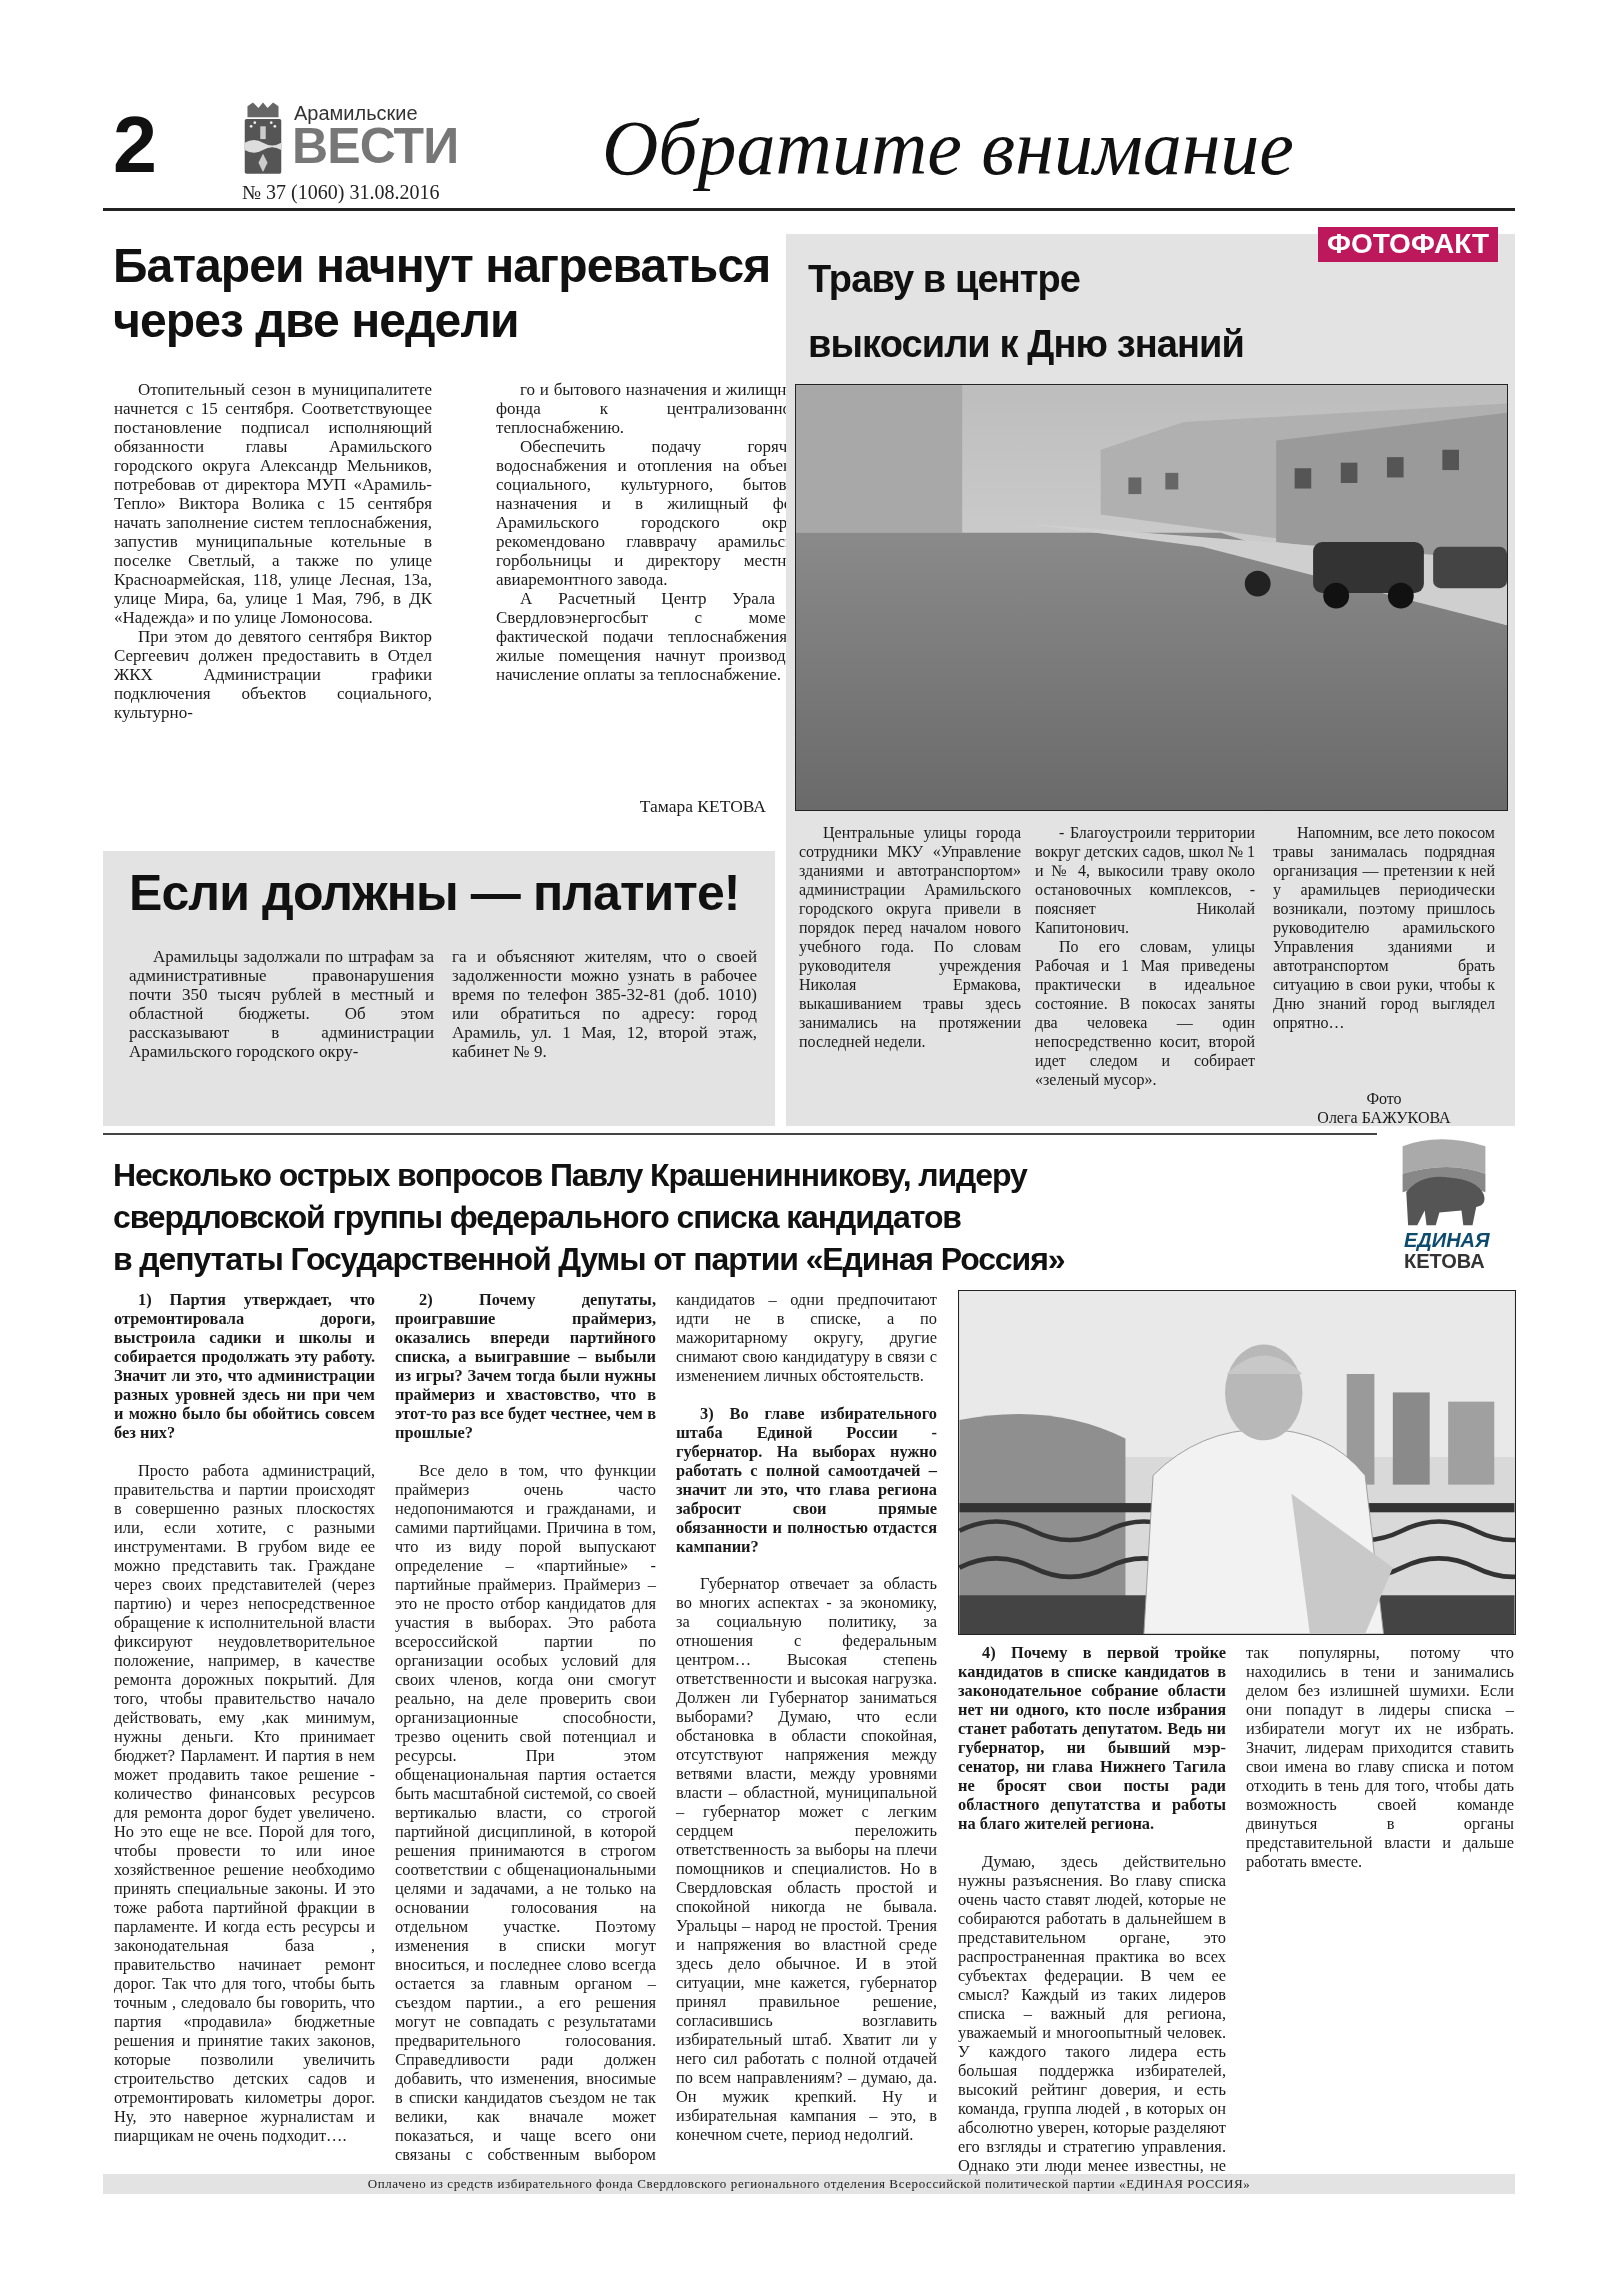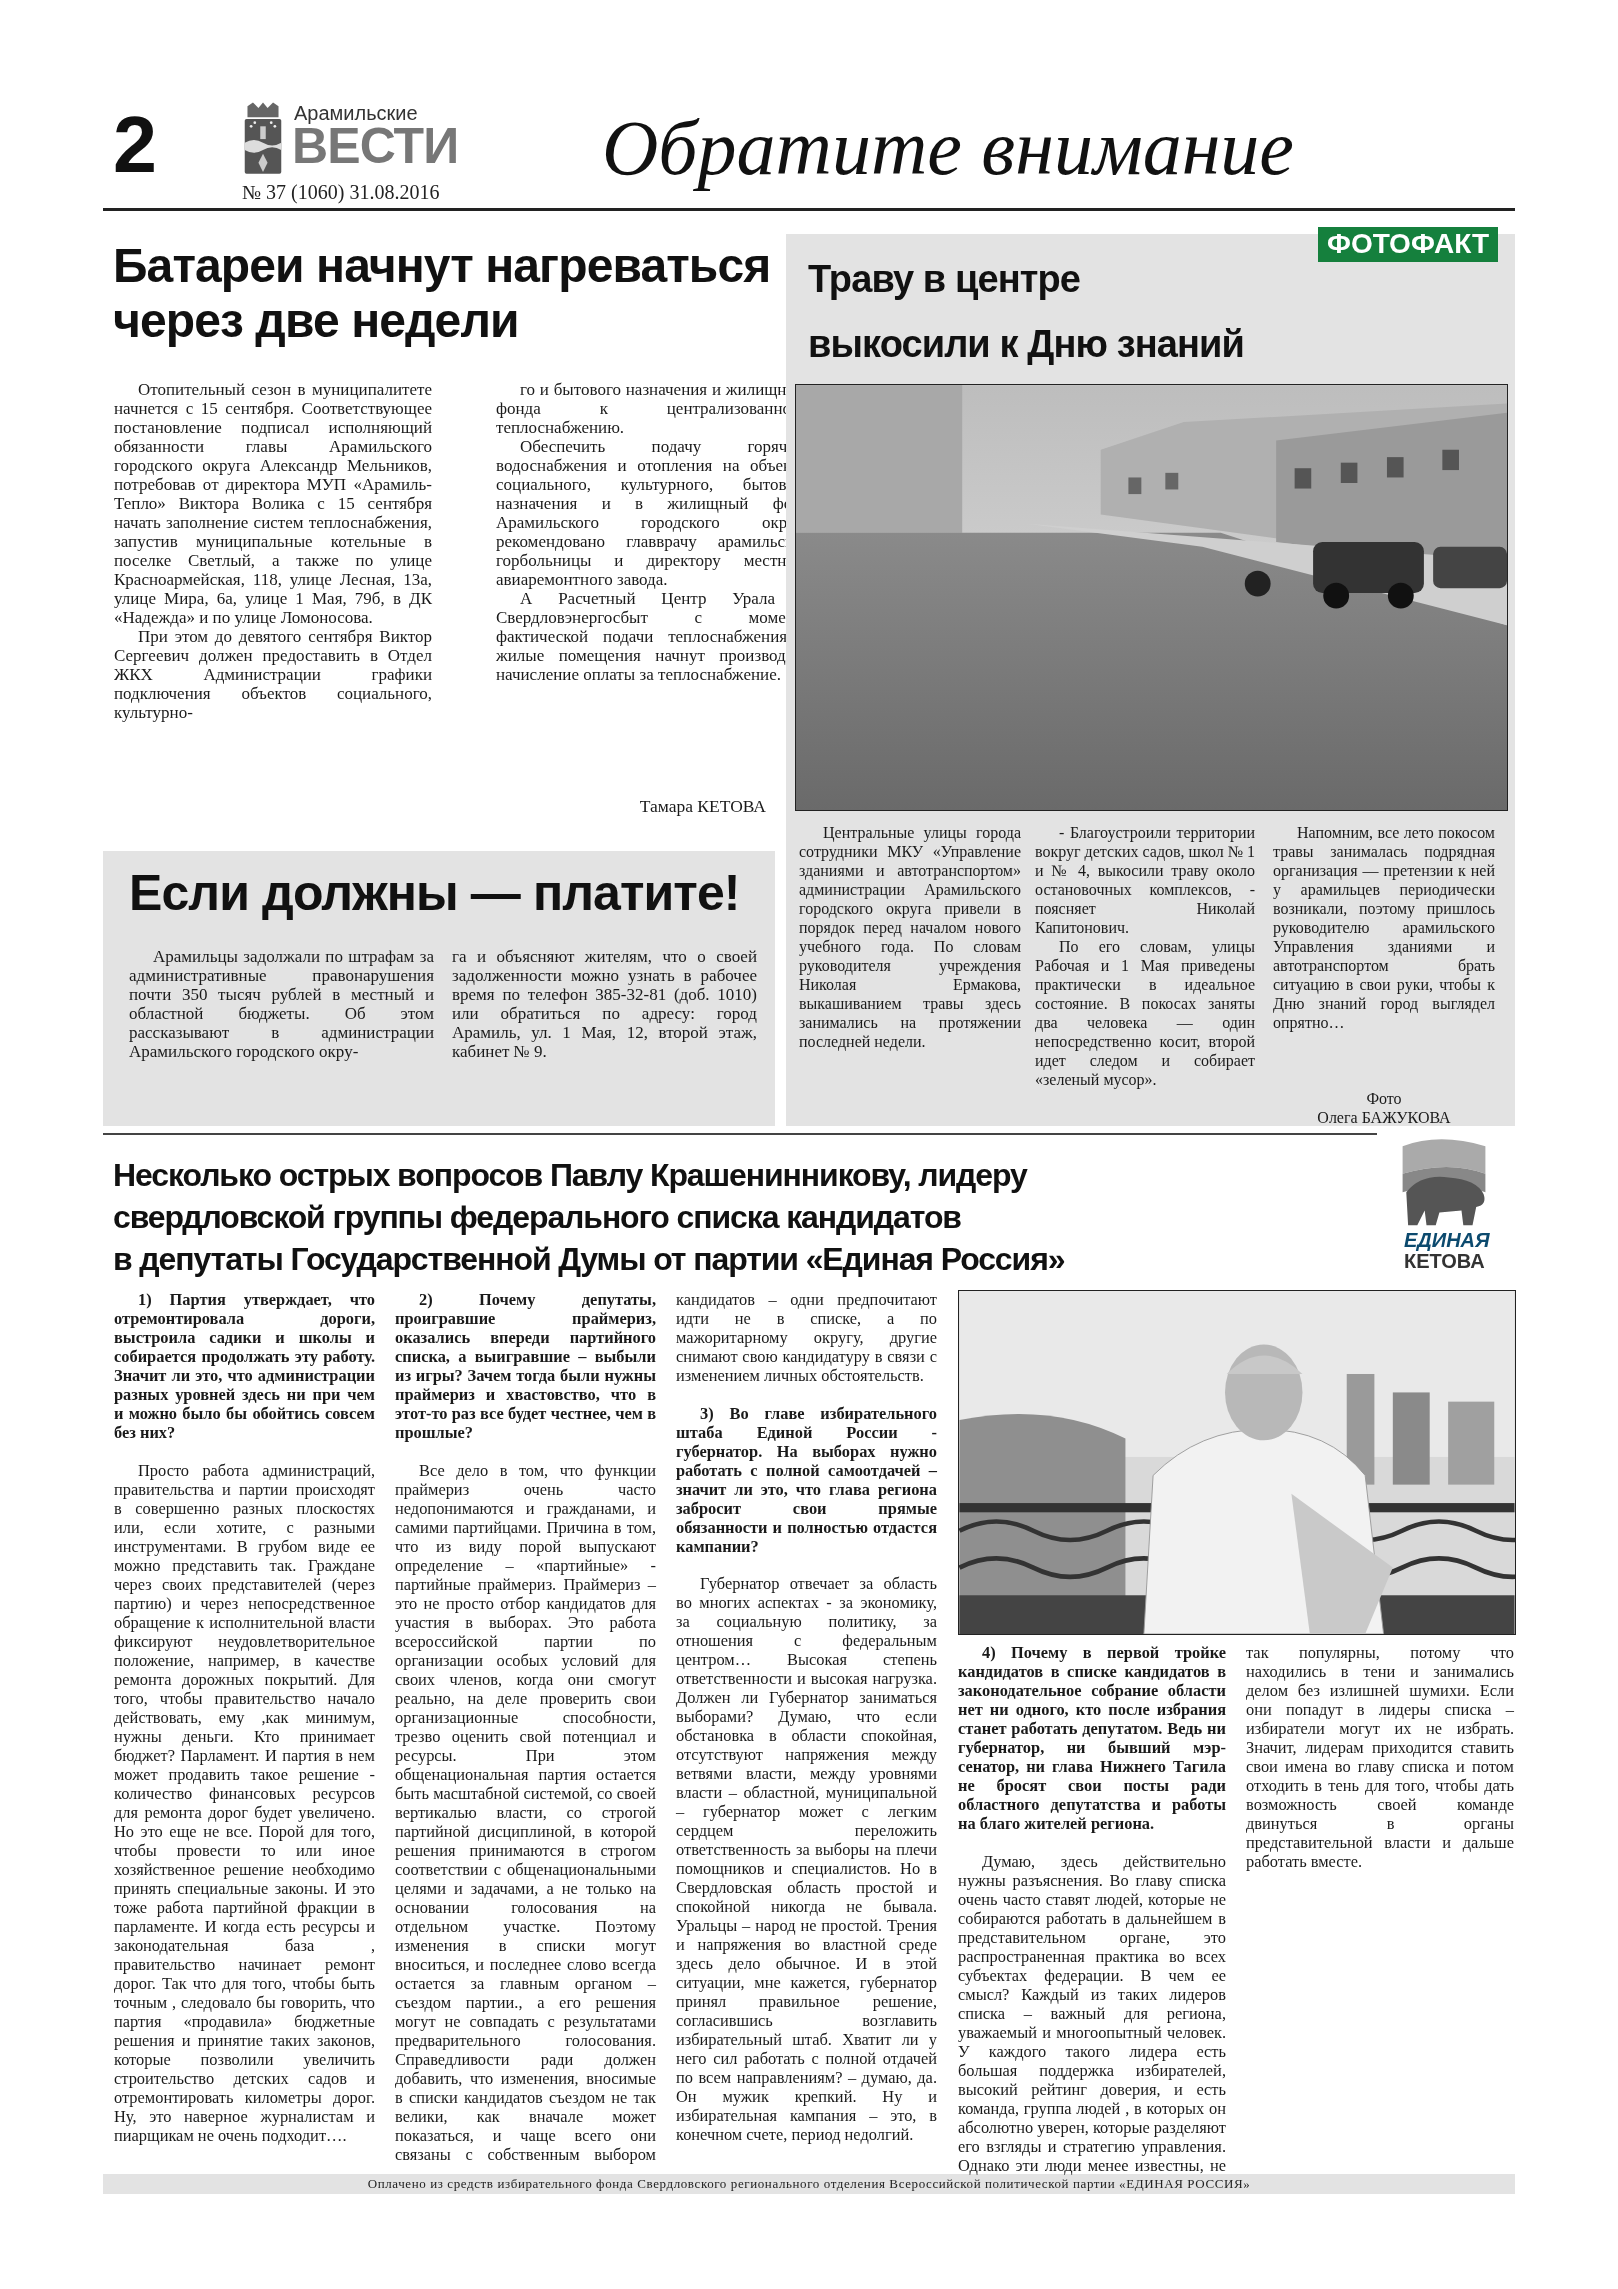--- a/index.html
+++ b/index.html
@@ -62,21 +62,21 @@
   <div class="abs headline" style="left:26px;top:13px;font-size:50px;line-height:59px;">Если должны — платите!</div>
   <div class="abs body-text" style="left:26px;top:96px;width:305px;">
     <p>Арамильцы задолжали по штрафам за административные правонарушения почти 350 тысяч рублей в местный и областной бюджеты. Об этом рассказывают в администрации Арамильского городского окру-</p>
   </div>
   <div class="abs body-text" style="left:349px;top:96px;width:305px;">
     <p style="text-indent:0;">га и объясняют жителям, что о своей задолженности можно узнать в рабочее время по телефон 385-32-81 (доб. 1010) или обратиться по адресу: город Арамиль, ул. 1 Мая, 12, второй этаж, кабинет № 9.</p>
   </div>
 </div>
 
 <div class="abs grey" style="left:786px;top:234px;width:729px;height:892px;">
-  <div class="abs sans" style="right:16.6px;top:-7.4px;background:#15803d;color:#fff;font-size:28px;font-weight:bold;padding:1.8px 9.2px;">ФОТОФАКТ</div>
+  <div class="abs sans" style="right:16.6px;top:-7.4px;background:#be185d;color:#fff;font-size:28px;font-weight:bold;padding:1.8px 9.2px;">ФОТОФАКТ</div>
   <div class="abs headline" style="left:22px;top:13px;font-size:38px;line-height:65px;">
     <div>Траву в центре</div>
     <div>выкосили к Дню знаний</div>
   </div>
   <div class="abs photo" style="left:9.2px;top:150px;width:711px;height:425px;">
     <svg width="711" height="425" viewBox="0 0 770 460">
       <defs>
         <linearGradient id="sky" x1="0" y1="0" x2="0" y2="1">
             <stop offset="0" stop-color="#bdbdbd"></stop>
             <stop offset="1" stop-color="#e2e2e2"></stop>

